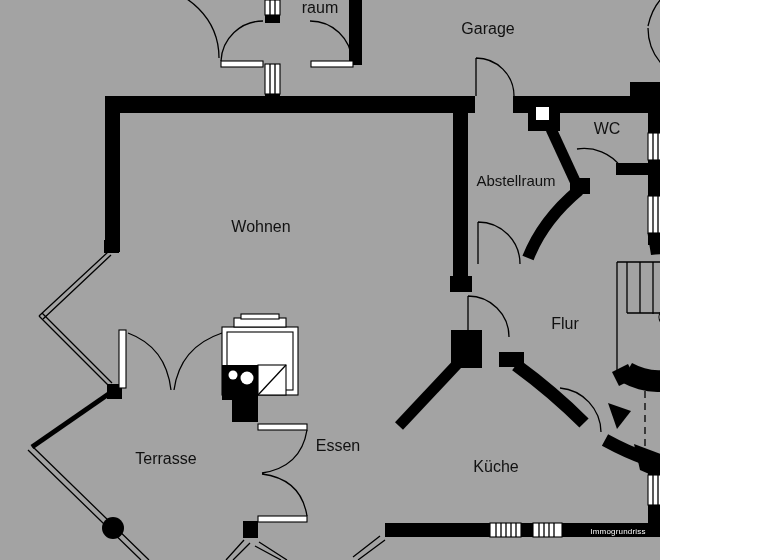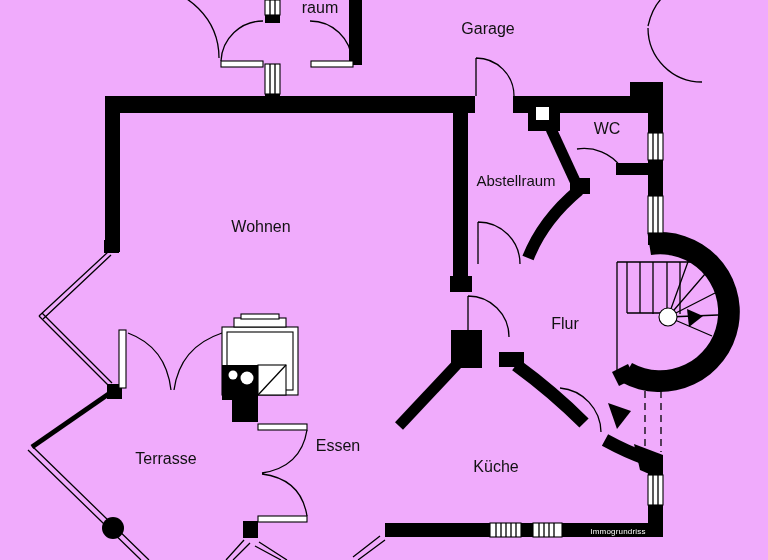--- a/index.html
+++ b/index.html
@@ -1,16 +1,16 @@
 <!DOCTYPE html>
 <html><head>
 <meta charset="utf-8">
 <style>
   html,body{margin:0;padding:0;background:#ffffff;}
-  #stage{position:relative;width:768px;height:560px;background:#f0abfc;overflow:hidden;
+  #stage{position:relative;width:660px;height:560px;background:#a3a3a3;overflow:hidden;
          font-family:"Liberation Sans", sans-serif;}
   svg{display:block}
   .room-label{font-family:"Liberation Sans", sans-serif;font-size:16px;fill:#111111;}
   .room-label.small{font-size:15px;}
   .watermark{font-family:"Liberation Sans", sans-serif;font-size:8px;fill:#ffffff;letter-spacing:.2px;}
   .wall{fill:#000000;stroke:none;}
   .wallstroke{stroke:#000000;fill:none;}
   .thin{stroke:#000000;stroke-width:1.3;fill:none;}
   .white{fill:#ffffff;stroke:#000000;stroke-width:1.1;}
 </style>

